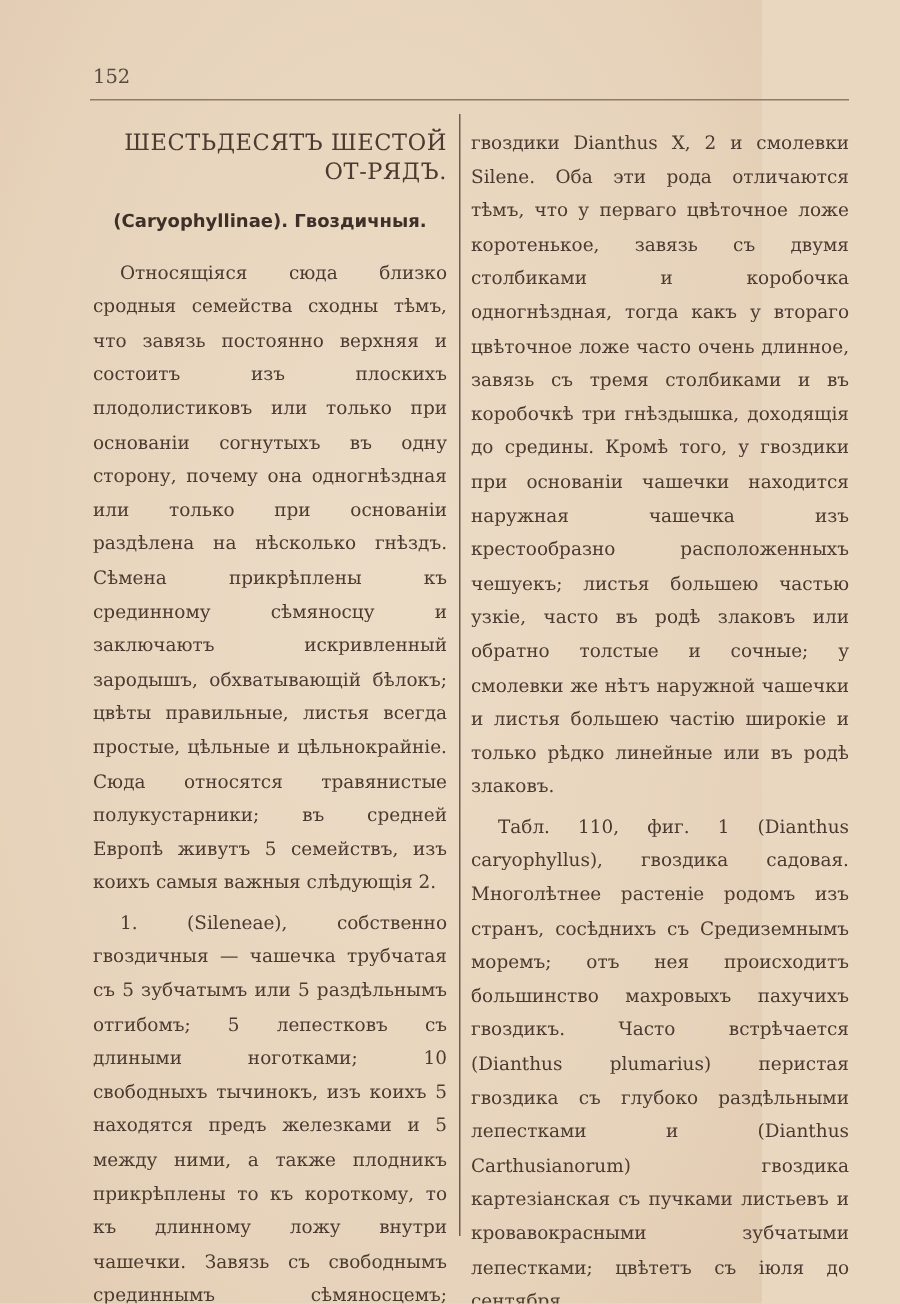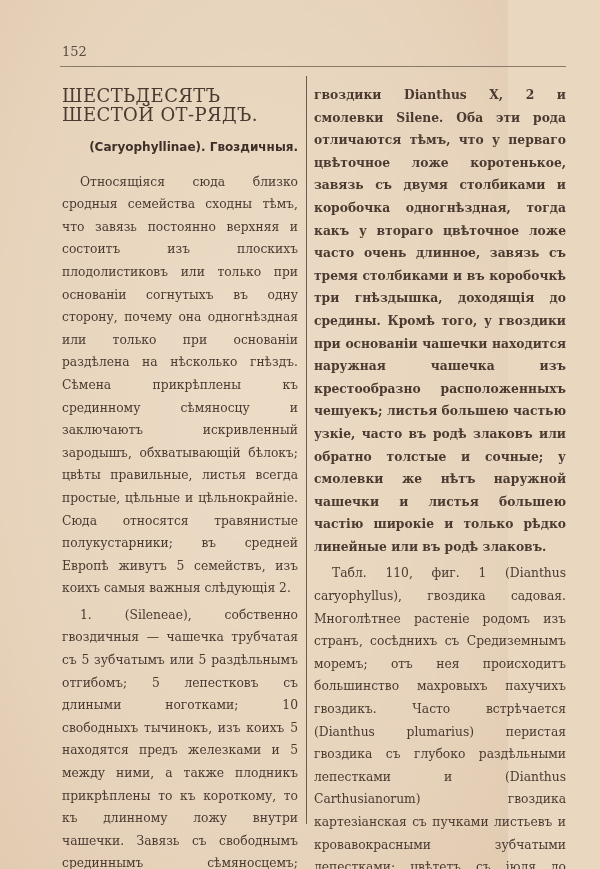--- a/index.html
+++ b/index.html
@@ -30,30 +30,30 @@
       position: absolute; left: 306px; top: 76px; width: 1px; height: 748px; background: #6d5c50;
     }
     .col {
       position: absolute; top: 84px;
       font-size: 12.3px; line-height: 22.6px;
       text-align: justify;
     }
     .col-left { left: 62px; width: 236px; }
     .col-right { left: 314px; width: 252px; top: 84px; }
     .title {
-      font-size: 18px; line-height: 19px; text-align: left; letter-spacing: 0.4px;
+      font-size: 15px; line-height: 19px; text-align: right; letter-spacing: 0.4px;
       margin: 2px 0 12px 0;
       color: #4a3a30;
     }
     .subtitle {
       font-family: "DejaVu Sans", sans-serif; font-weight: bold;
-      font-size: 12px; text-align: right; margin-bottom: 12px; color: #3e3028;
+      font-size: 12px; text-align: center; margin-bottom: 12px; color: #3e3028;
     }
     p { margin: 0; text-indent: 18px; }
-    p.noindent { text-indent: 0; font-weight: bold; }
+    p.noindent { text-indent: 0; }
     .gap { margin-top: 4px; }
   </style>
 </head>
 <body>
 
 <div class="page">
   <div class="header">
     <span class="page-number">152</span>
   </div>
   <div class="header-rule"></div>

